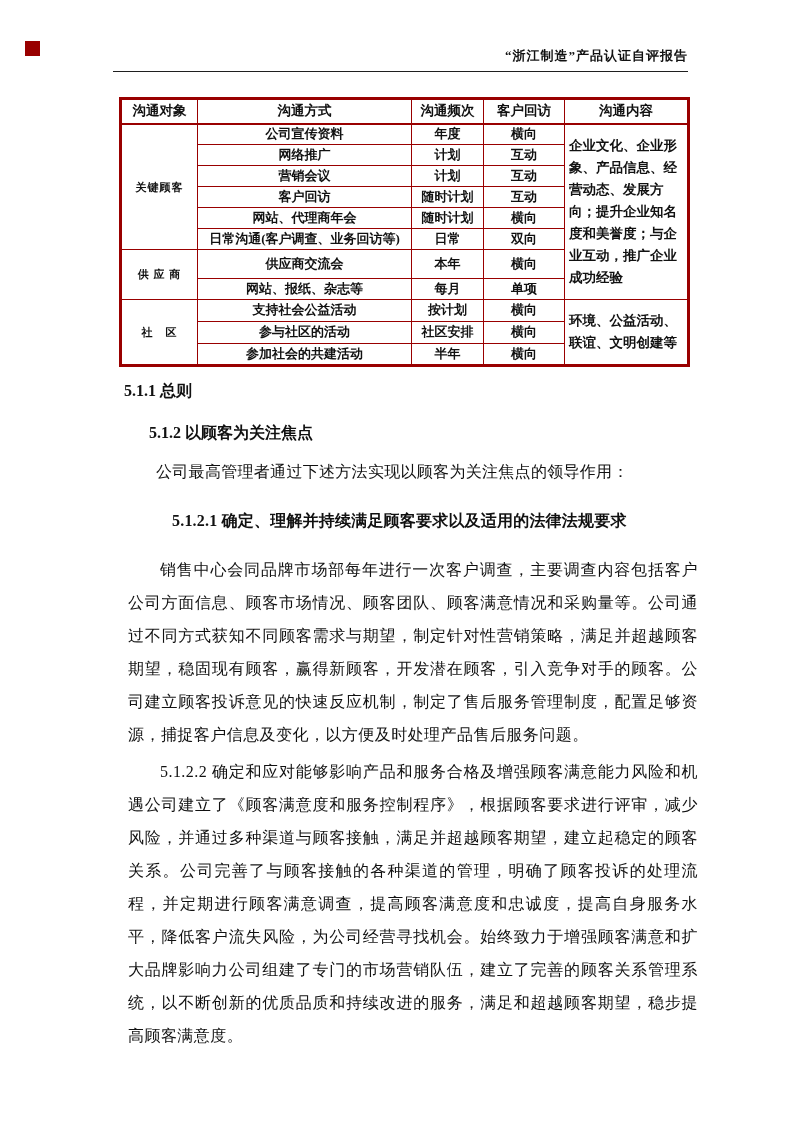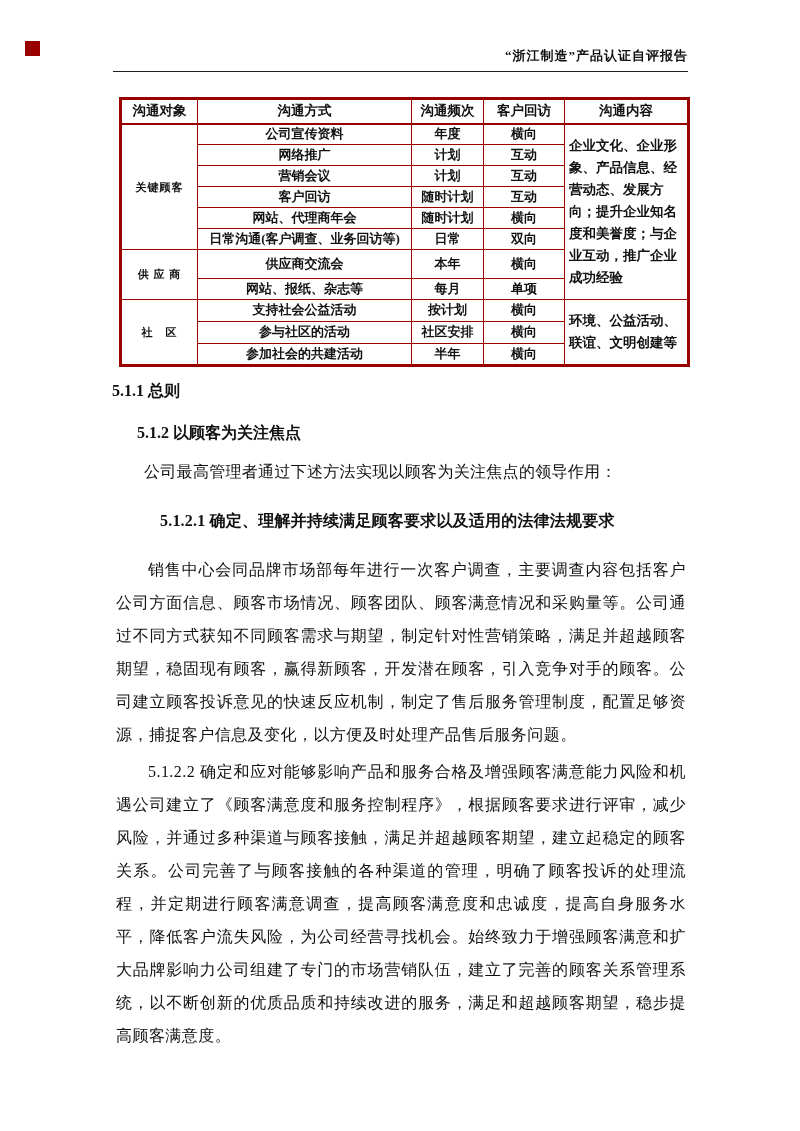--- a/index.html
+++ b/index.html
@@ -46,21 +46,21 @@
   table.comm td{height:21px;font-weight:bold;}
   table.comm td.obj{
     font-weight:bold;font-size:11px;letter-spacing:1px;
   }
   table.comm td.content{
     text-align:left;vertical-align:middle;
     padding:10px 4px;font-size:13.5px;line-height:22px;
   }
   
   .body-col{
-    position:absolute;left:112px;top:381px;width:578px;
+    position:absolute;left:124px;top:381px;width:578px;
     font-size:16px;
   }
   .h-511{
     font-size:16px;font-weight:bold;line-height:19px;margin:0;
   }
   .h-512{
     font-size:16px;font-weight:bold;line-height:19px;
     margin:23px 0 0 25px;
   }
   .lead{

